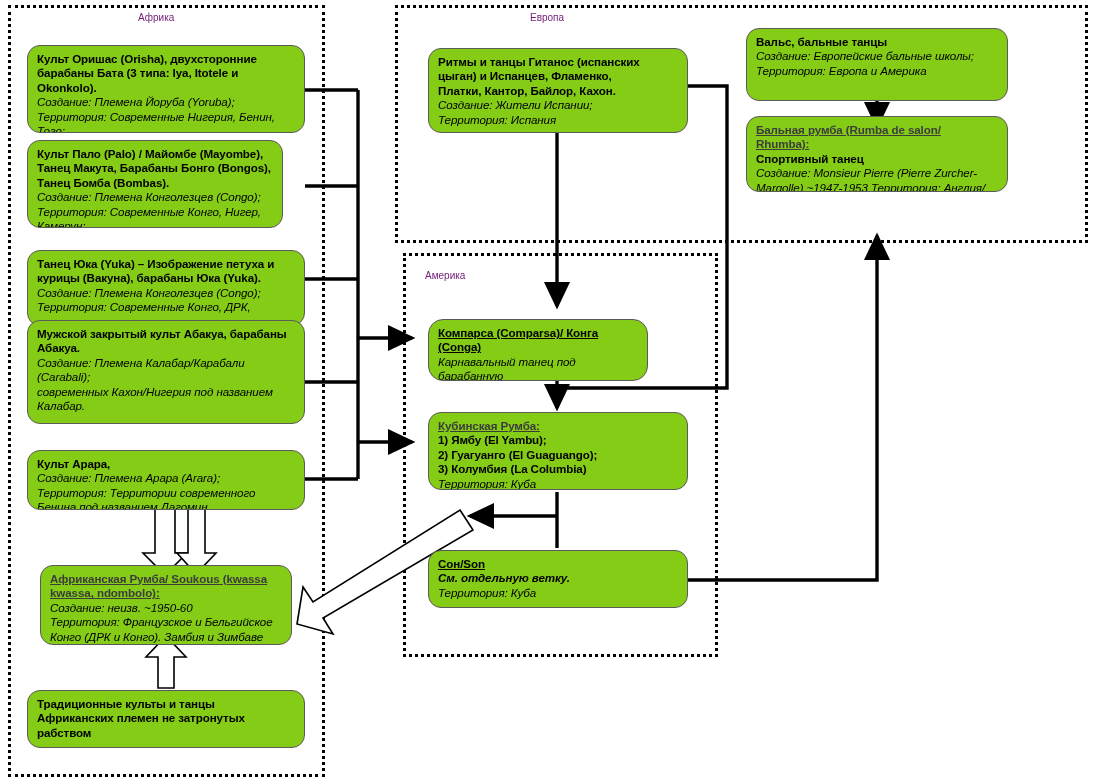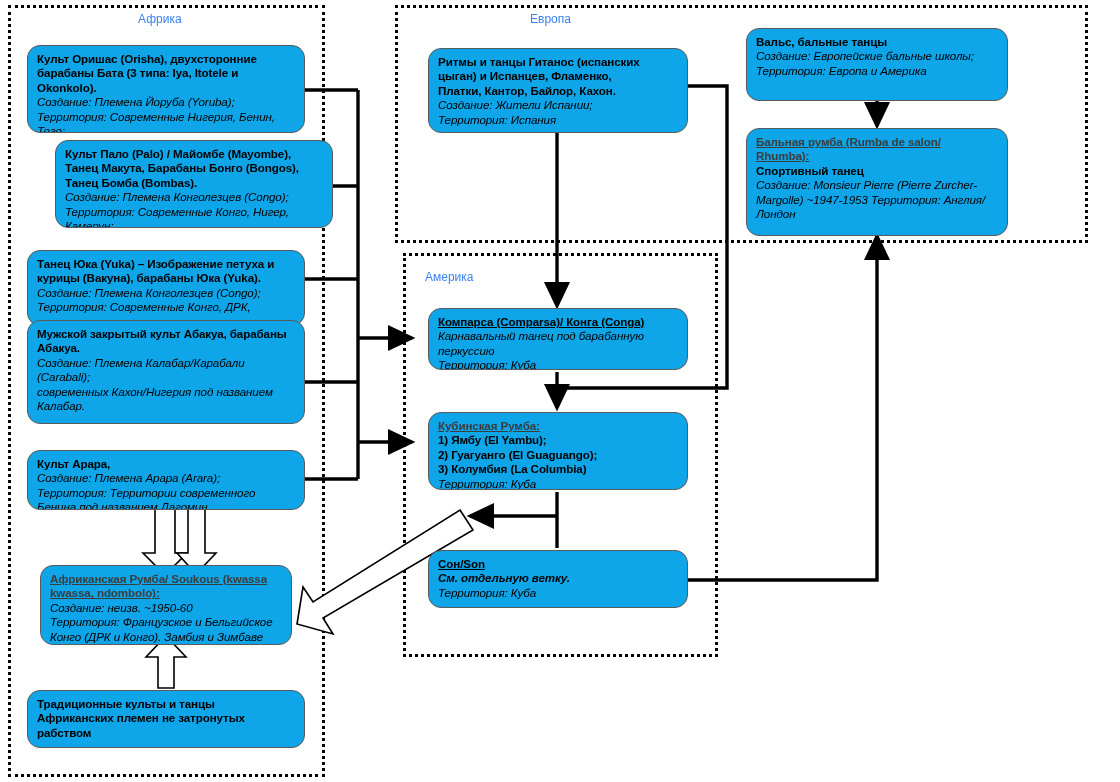--- a/index.html
+++ b/index.html
@@ -2,23 +2,23 @@
 <html><head>
 <meta charset="utf-8">
 <style>
   html,body{margin:0;padding:0;background:#fff;}
   body{width:1120px;height:782px;position:relative;overflow:hidden;
        font-family:"Liberation Sans","DejaVu Sans",sans-serif;color:#000;}
   #canvas{position:absolute;left:0;top:0;width:1120px;height:782px;}
   svg.layer{position:absolute;left:0;top:0;width:1120px;height:782px;pointer-events:none;}
 
   .region{position:absolute;border:3px dotted #000;box-sizing:border-box;}
-  .region-label{position:absolute;font-size:12px;color:#3b82f6;white-space:nowrap;text-align:center;}
+  .region-label{position:absolute;font-size:10px;color:#701a75;white-space:nowrap;text-align:center;}
 
-  .node{position:absolute;box-sizing:border-box;background:#0ea5e9;
+  .node{position:absolute;box-sizing:border-box;background:#84cc16;
         border:1px solid #5a5a5a;border-radius:13px;
         padding:6px 9px 12px 9px;overflow:hidden;}
   .node .ln{display:block;font-size:11.6px;line-height:14.4px;letter-spacing:-0.1px;}
   .b{font-weight:bold;}
   .i{font-style:italic;}
   .u{text-decoration:underline;font-weight:bold;color:#3c3c3c;}
   .ub{text-decoration:underline;font-weight:bold;}
 </style>
 </head>
 <body>
@@ -86,21 +86,21 @@
 
   <div class="node" style="left:27px;top:45px;width:278px;height:88px;">
     <span class="ln b">Культ Оришас (Orisha), двухсторонние</span>
     <span class="ln b">барабаны Бата (3 типа: Iya, Itotele и</span>
     <span class="ln b">Okonkolo).</span>
     <span class="ln i">Создание: Племена Йоруба (Yoruba);</span>
     <span class="ln i">Территория: Современные Нигерия, Бенин,</span>
     <span class="ln i">Того;</span>
   </div>
 
-  <div class="node" style="left:27px;top:140px;width:278px;height:88px;margin-left:28px;">
+  <div class="node" style="left:27px;top:140px;width:256px;height:88px;">
     <span class="ln b">Культ Пало (Palo) / Майомбе (Mayombe),</span>
     <span class="ln b">Танец Макута, Барабаны Бонго (Bongos),</span>
     <span class="ln b">Танец Бомба (Bombas).</span>
     <span class="ln i">Создание: Племена Конголезцев (Congo);</span>
     <span class="ln i">Территория: Современные Конго, Нигер,</span>
     <span class="ln i">Камерун;</span>
   </div>
 
   <div class="node" style="left:27px;top:250px;width:278px;height:76px;">
     <span class="ln b">Танец Юка (Yuka) –  Изображение петуха и</span>
@@ -146,30 +146,30 @@
     <span class="ln i">Создание: Жители Испании;</span>
     <span class="ln i">Территория: Испания</span>
   </div>
 
   <div class="node" style="left:746px;top:28px;width:262px;height:73px;">
     <span class="ln b">Вальс, бальные танцы</span>
     <span class="ln i">Создание: Европейские бальные школы;</span>
     <span class="ln i">Территория: Европа и Америка</span>
   </div>
 
-  <div class="node" style="left:746px;top:128px;width:262px;height:108px;">
+  <div class="node" style="left:746px;top:116px;width:262px;height:76px;">
     <span class="ln u">Бальная румба (Rumba de salon/</span>
     <span class="ln u">Rhumba):</span>
     <span class="ln b">Спортивный танец</span>
     <span class="ln i">Создание: Monsieur Pierre (Pierre Zurcher-</span>
     <span class="ln i">Margolle) ~1947-1953 Территория: Англия/</span>
     <span class="ln i">Лондон</span>
   </div>
 
-  <div class="node" style="left:428px;top:308px;width:260px;height:62px;">
+  <div class="node" style="left:428px;top:319px;width:220px;height:62px;border-radius:15px;">
     <span class="ln ub">Компарса (Comparsa)/ Конга (Conga)</span>
     <span class="ln i">Карнавальный танец под барабанную</span>
     <span class="ln i">перкуссию</span>
     <span class="ln i">Территория: Куба</span>
   </div>
 
   <div class="node" style="left:428px;top:412px;width:260px;height:78px;">
     <span class="ln u">Кубинская Румба:</span>
     <span class="ln b">1) Ямбу (El Yambu);</span>
     <span class="ln b">2) Гуагуанго (El Guaguango);</span>

